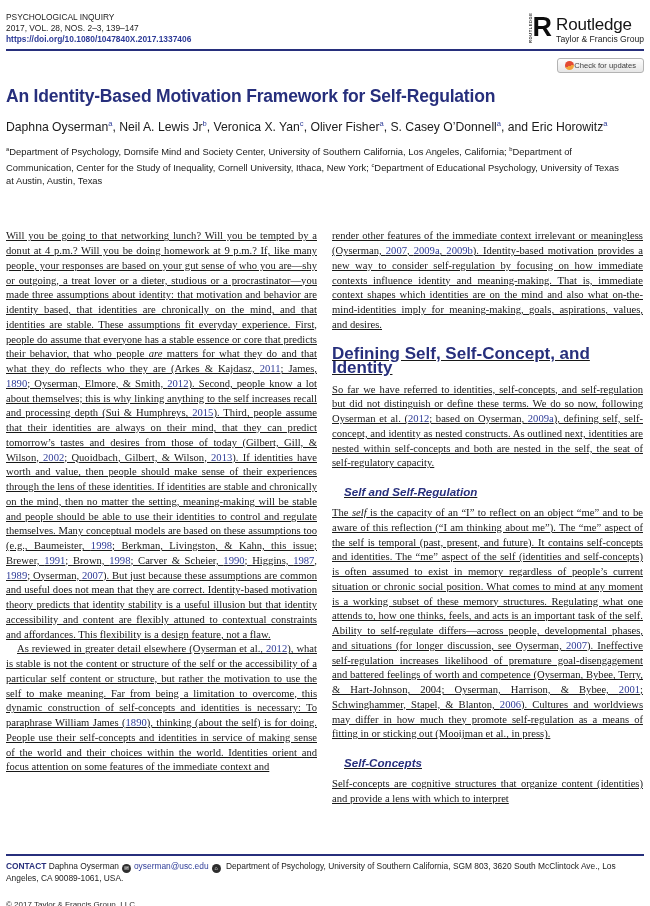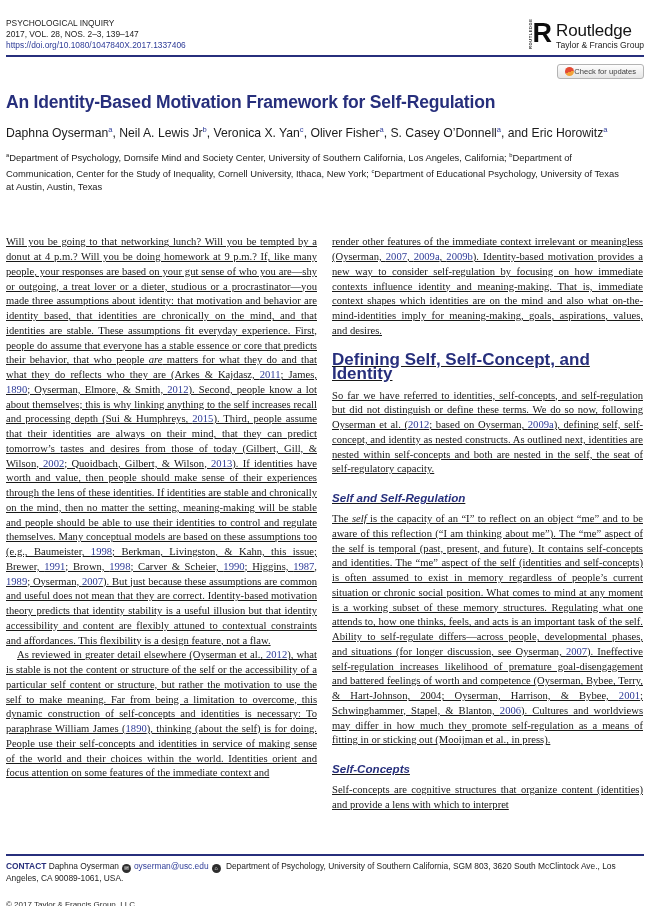--- a/index.html
+++ b/index.html
@@ -6,26 +6,26 @@
     --navy:#272f7c;
     --link:#2e3c98;
     --text:#181818;
   }
   *{box-sizing:border-box;margin:0;padding:0;}
   html,body{background:#ffffff;}
   body{
     width:650px;height:906px;overflow:hidden;position:relative;
     font-family:"Liberation Serif", serif;color:var(--text);
   }
-  .page{width:650px;height:906px;padding:18px 6px 0 6px;position:relative;}
+  .page{width:650px;height:906px;padding:12px 6px 0 6px;position:relative;}
 
   
   .top-row{display:flex;justify-content:space-between;align-items:flex-start;}
   .journal-info{font-family:"Liberation Sans", sans-serif;font-size:8.4px;line-height:11.2px;color:#1c1c1c;}
-  .doi{color:var(--link);text-decoration:none;}
+  .doi{color:var(--link);text-decoration:none;font-weight:bold;}
   .logo{display:flex;align-items:flex-start;gap:4px;margin-top:2px;}
   .logo-mark{display:flex;align-items:stretch;height:29px;}
   .logo-vert{
     writing-mode:vertical-rl;transform:rotate(180deg);
     font-family:"Liberation Sans", sans-serif;font-size:4px;font-weight:bold;
     letter-spacing:.6px;color:#111;line-height:5px;margin-top:1px;
   }
   .logo-r{
     font-family:"Liberation Sans", sans-serif;font-weight:700;font-size:27px;line-height:27px;color:#0d0d0d;
   }
@@ -65,21 +65,21 @@
   .columns{display:flex;gap:15px;margin-top:42px;text-decoration:underline;}
   .col{width:311px;font-size:10.6px;line-height:14.75px;text-align:justify;}
   .para{margin:0;}
   .para.indent{text-indent:11px;}
   .h2{
     font-family:"Liberation Sans", sans-serif;font-weight:700;font-size:17px;
     color:var(--navy);margin:14px 0 8px 0;text-align:left;line-height:14px;
   }
   .h3{
     font-family:"Liberation Sans", sans-serif;font-weight:700;font-style:italic;font-size:11.6px;
-    color:var(--navy);margin:14px 0 8px 0;text-align:left;line-height:13px;
+    color:var(--navy);margin:14px 0 8px 12px;text-align:left;line-height:13px;
   }
   .seg-i{font-style:italic;}
   .seg-l{color:var(--link);cursor:pointer;}
   .seg-el{color:var(--link);cursor:pointer;}
   .seg-sup{vertical-align:super;font-size:62%;color:var(--link);}
   .seg-supk{vertical-align:super;font-size:62%;color:#1b1b1b;}
   .seg-b{font-weight:700;color:var(--navy);}
 
   
   .footer{

